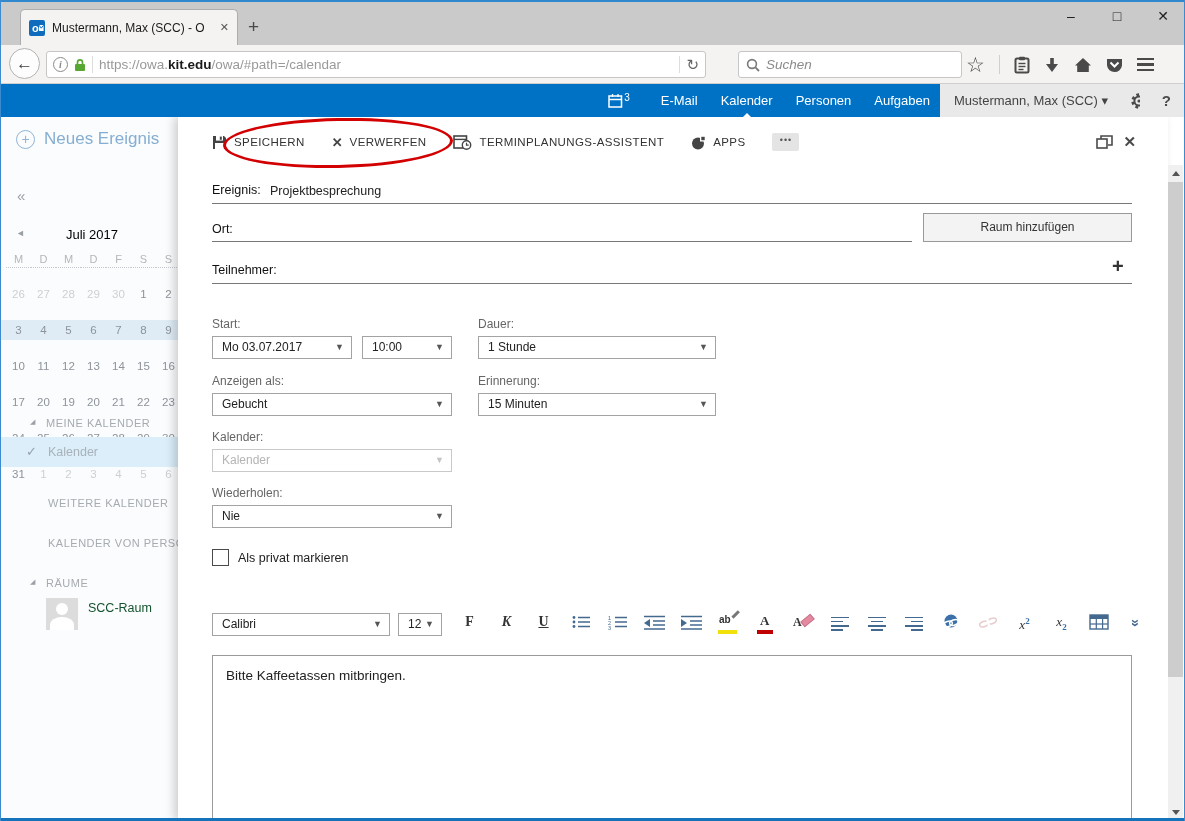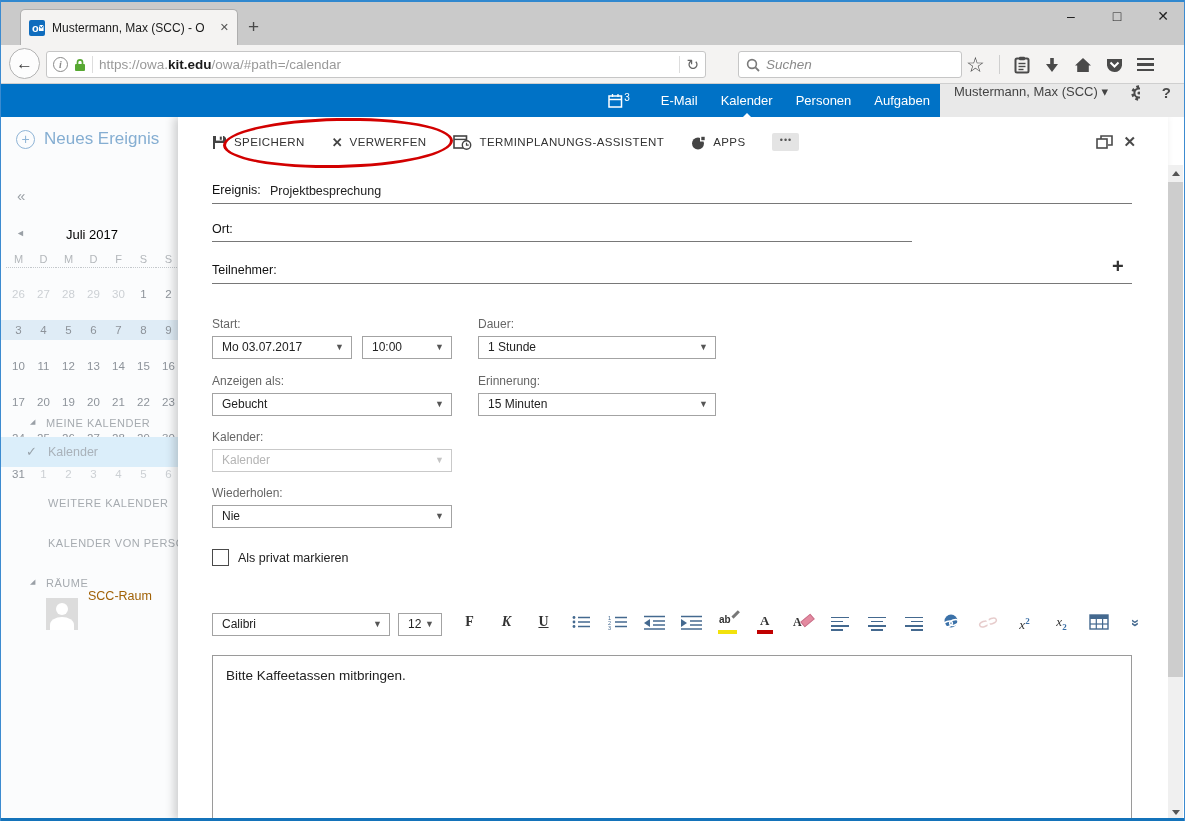--- a/index.html
+++ b/index.html
@@ -41,21 +41,21 @@
 
   
   .owahdr{position:absolute;left:0;top:84px;width:100%;height:33px;background:#0072c6;color:#fff}
   .brand{position:absolute;left:11px;top:0;height:33px;display:flex;align-items:center;gap:8px}
   .brand-name{font-size:15px;color:#fff}
   .owanav{position:absolute;right:255px;top:0;height:33px;display:flex;align-items:center;gap:23px;font-size:13px}
   .owanav .navitem{position:relative}
   .navnotch{position:absolute;left:50%;bottom:-10px;margin-left:-5px;width:0;height:0;border:5px solid transparent;border-bottom-color:#fff}
   .badge{display:flex;align-items:flex-start;gap:1px;margin-right:8px}
   .badge sup{font-size:10px;line-height:10px}
-  .userarea{position:absolute;right:0;top:0;width:245px;height:33px;background:#e9e9e9;color:#444;display:flex;align-items:flex-start;padding:0 14px;gap:22px}
+  .userarea{position:absolute;right:0;top:0;width:245px;height:33px;background:#e9e9e9;color:#444;display:flex;align-items:center;padding:0 14px;gap:22px}
   .username{font-size:13px;flex:1;white-space:nowrap}
   .helpq{font-size:15px;font-weight:bold;color:#4a4a4a}
 
   
   .content{position:absolute;left:0;top:117px;width:1185px;height:704px;background:#fff;overflow:hidden}
 
   
   .sidebar{position:absolute;left:0;top:0;width:178px;height:100%;background:#fbfcfd;overflow:hidden}
   .newevent{position:absolute;left:16px;top:12px;display:flex;align-items:center;gap:9px;color:#85aed2;font-size:17px;white-space:nowrap}
   .pluscirc{width:19px;height:19px;border:1.5px solid #8fb4d6;border-radius:50%;font-size:14px;line-height:16px;text-align:center;color:#8fb4d6}
@@ -73,21 +73,21 @@
   .sgroup{position:absolute;left:0;width:100%;font-size:11px;letter-spacing:.5px;color:#a6abb0;white-space:nowrap}
   .sgroup .tri{position:absolute;left:30px;top:1px;font-size:7px;color:#9aa0a6}
   .sgroup .gtxt{position:absolute;left:46px;top:0}
   .srow-sel{position:absolute;left:0;top:320px;width:100%;height:30px;background:#dbeefa}
   .srow-sel .chk{position:absolute;left:26px;top:7px;color:#98a2aa;font-size:13px}
   .srow-sel .ctxt{position:absolute;left:48px;top:8px;font-size:12.5px;color:#a9b2ba}
   .schild{position:absolute;left:48px;font-size:11px;letter-spacing:.5px;color:#a6abb0;white-space:nowrap}
   .avatar{position:absolute;left:46px;top:481px;width:32px;height:32px;background:#dcdcdc;overflow:hidden}
   .avatar .head{position:absolute;left:10px;top:5px;width:12px;height:12px;border-radius:50%;background:#fff}
   .avatar .bodyx{position:absolute;left:4px;top:19px;width:24px;height:16px;border-radius:50% 50% 0 0;background:#fff}
-  .roomname{position:absolute;left:88px;top:472px;font-size:12.5px;color:#a16207}
+  .roomname{position:absolute;left:88px;top:484px;font-size:12.5px;color:#14532d}
 
   
   .panel{position:absolute;left:178px;top:0;width:990px;height:704px;background:#fff;box-shadow:-4px 0 9px rgba(0,0,0,.18)}
   .ptoolbar{position:absolute;left:34px;top:14px;display:flex;align-items:center;height:22px}
   .tbitem{display:flex;align-items:center;gap:7px;margin-right:27px}
   .tbtxt{font-size:11.5px;color:#333;letter-spacing:.4px;white-space:nowrap}
   .xglyph{font-size:13px;color:#444;font-weight:bold}
   .morebtn{width:27px;height:18px;background:#e4e4e4;border-radius:2px;text-align:center;line-height:15px;color:#555;font-size:9px;letter-spacing:1px}
   .winicons{position:absolute;right:32px;top:16px;display:flex;gap:10px;align-items:center}
   .closex{font-size:15px;color:#4a4a4a;font-weight:bold}
@@ -385,20 +385,21 @@
           </svg>
         <span class="closex">✕</span>
       </div>
 
       <span class="blabel" style="left:34px;top:66px">Ereignis:</span>
       <span class="fvalue" style="left:92px;top:67px">Projektbesprechung</span>
       <div class="uline" style="left:34px;top:86px;width:920px"></div>
 
       <span class="blabel" style="left:34px;top:105px">Ort:</span>
       <div class="uline" style="left:34px;top:124px;width:700px"></div>
+      <div class="addroom">Raum hinzufügen</div>
 
       <span class="blabel" style="left:34px;top:146px">Teilnehmer:</span>
       <div class="uline" style="left:34px;top:166px;width:920px"></div>
       <span class="plusbtn">+</span>
 
       <span class="flabel" style="left:34px;top:200px">Start:</span>
       <span class="flabel" style="left:300px;top:200px">Dauer:</span>
       <div class="dd" style="left:34px;top:219px;width:140px">
           <span class="val">Mo 03.07.2017</span>
           <span class="arr">▼</span>

